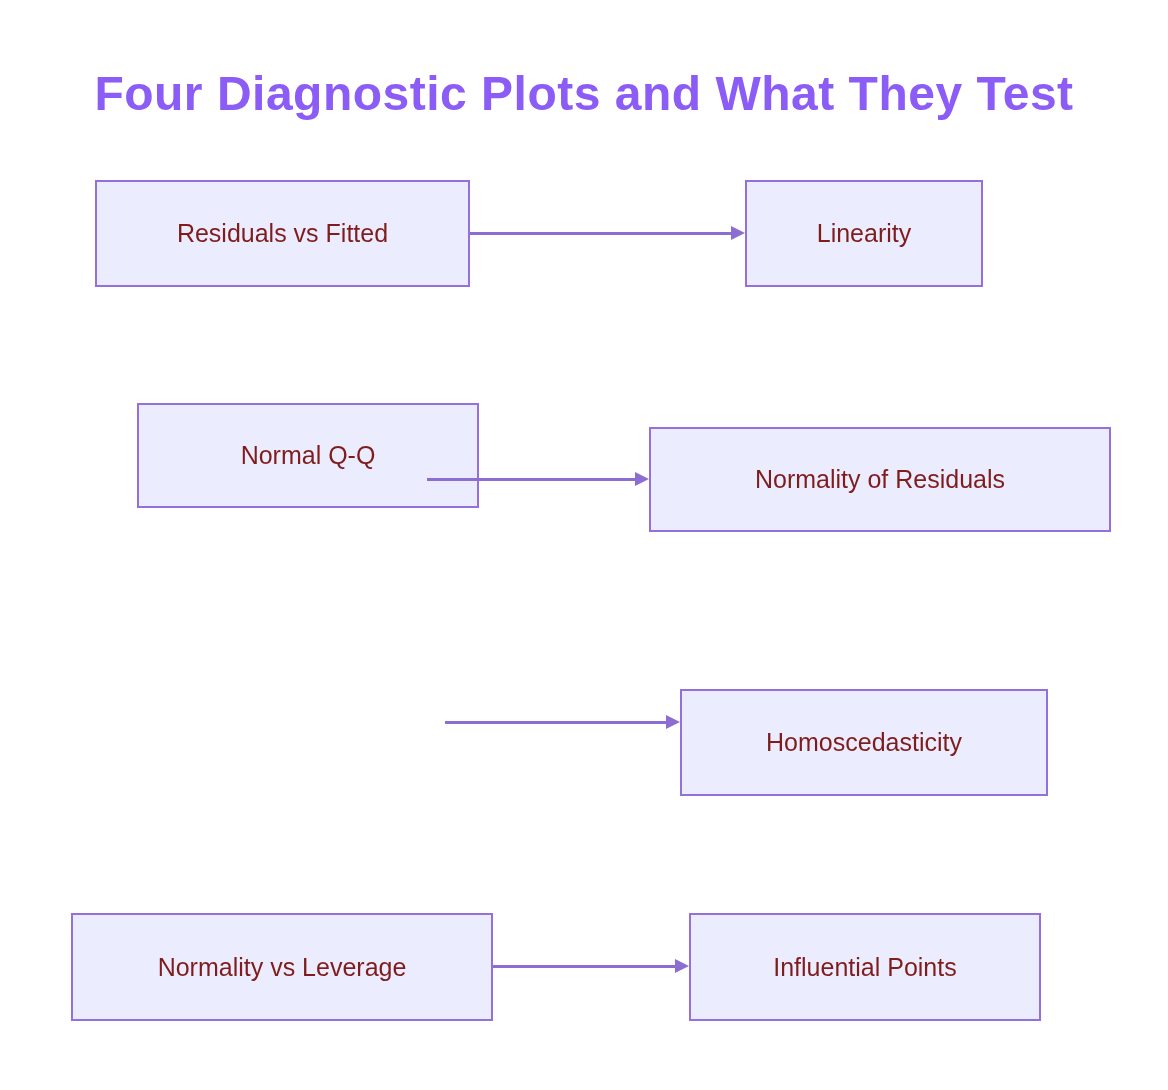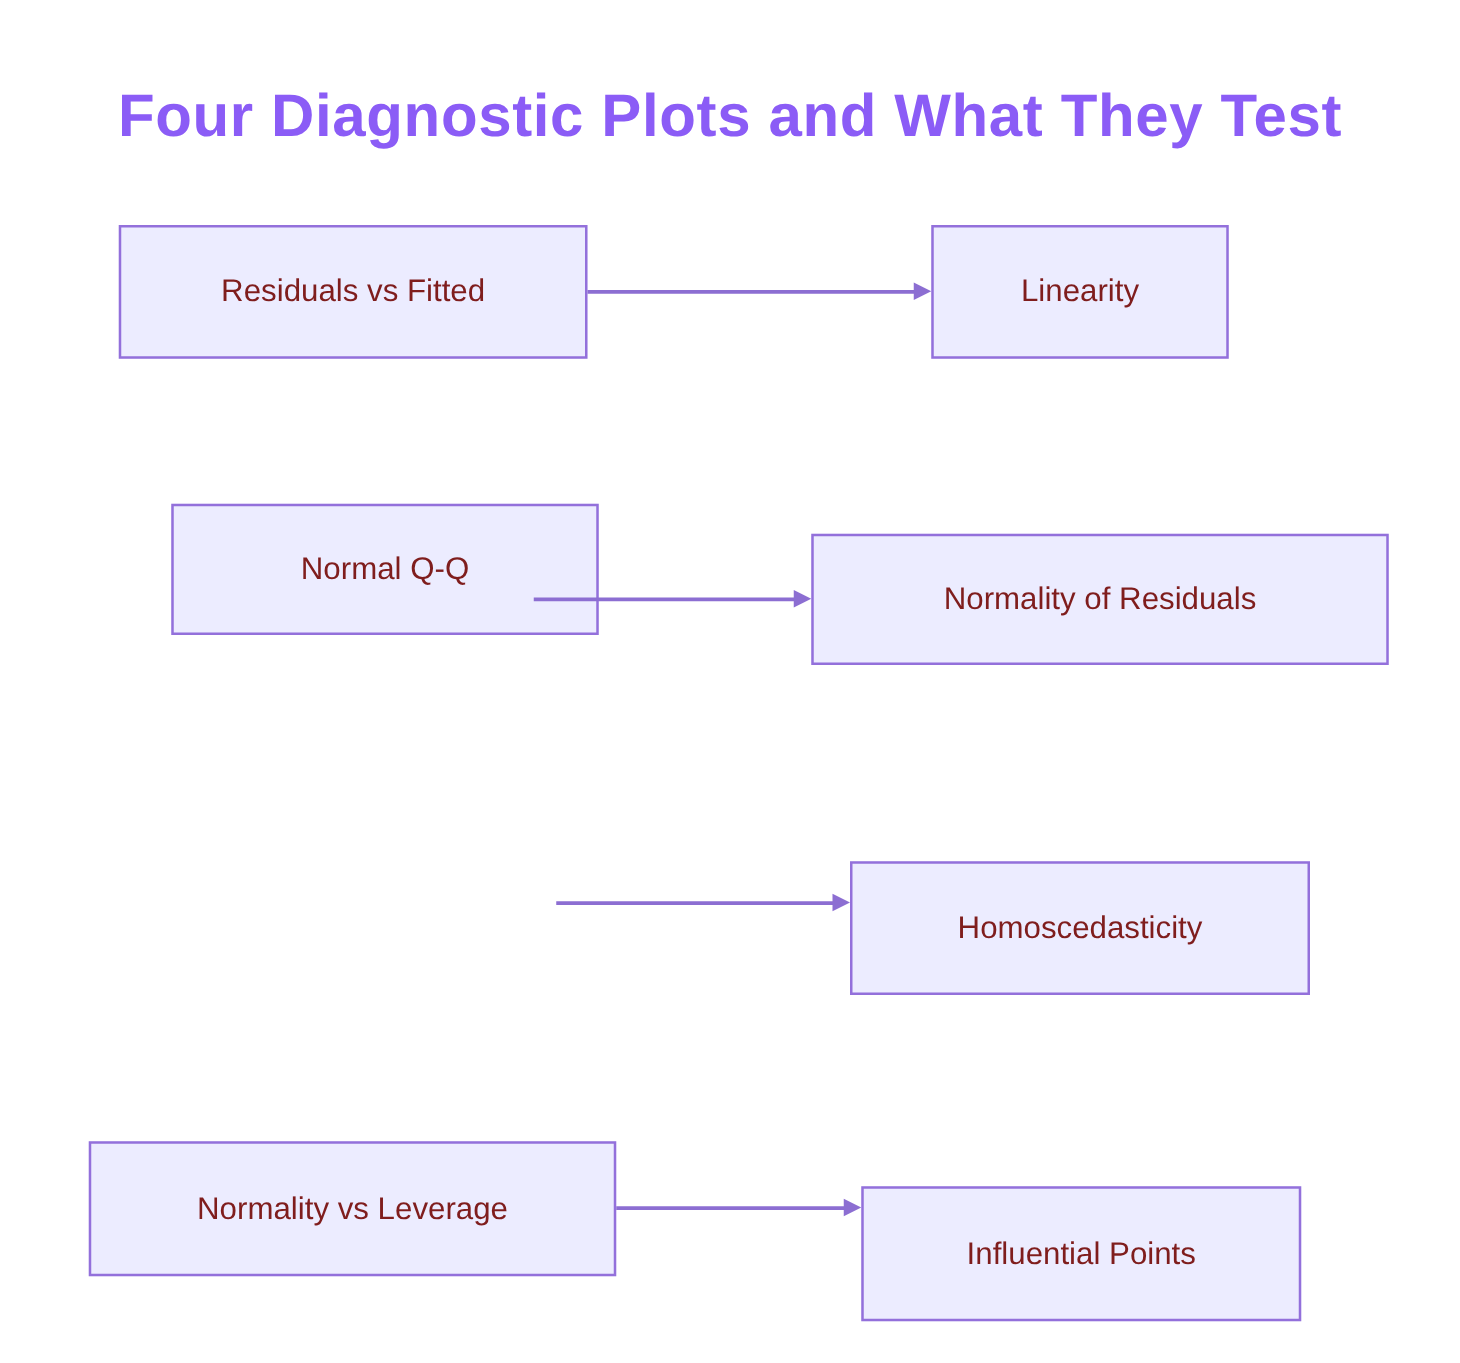--- a/index.html
+++ b/index.html
@@ -43,21 +43,21 @@
   .r1s { left: 95px;  top: 180px; width: 375px; height: 107px; }
   .r1t { left: 745px; top: 180px; width: 238px; height: 107px; }
   
   .r2s { left: 137px; top: 403px; width: 342px; height: 105px; }
   .r2t { left: 649px; top: 427px; width: 462px; height: 105px; }
   
   .r3s { left: 120px; top: 669px; width: 325px; height: 107px; }
   .r3t { left: 680px; top: 669px; width: 368px; height: 107px; margin-top: 20px; }
   
   .r4s { left: 71px;  top: 913px; width: 422px; height: 108px; }
-  .r4t { left: 689px; top: 913px; width: 352px; height: 108px; margin-top: 36px; }
+  .r4t { left: 689px; top: 913px; width: 352px; height: 108px; }
 
   .arrow {
     position: absolute;
     height: 14px;
   }
   .a1 { left: 470px; top: 226px; width: 275px; }
   .a2 { left: 427px; top: 472px; width: 222px; }
   .a3 { left: 445px; top: 715px; width: 235px; }
   .a4 { left: 493px; top: 959px; width: 196px; }
 

